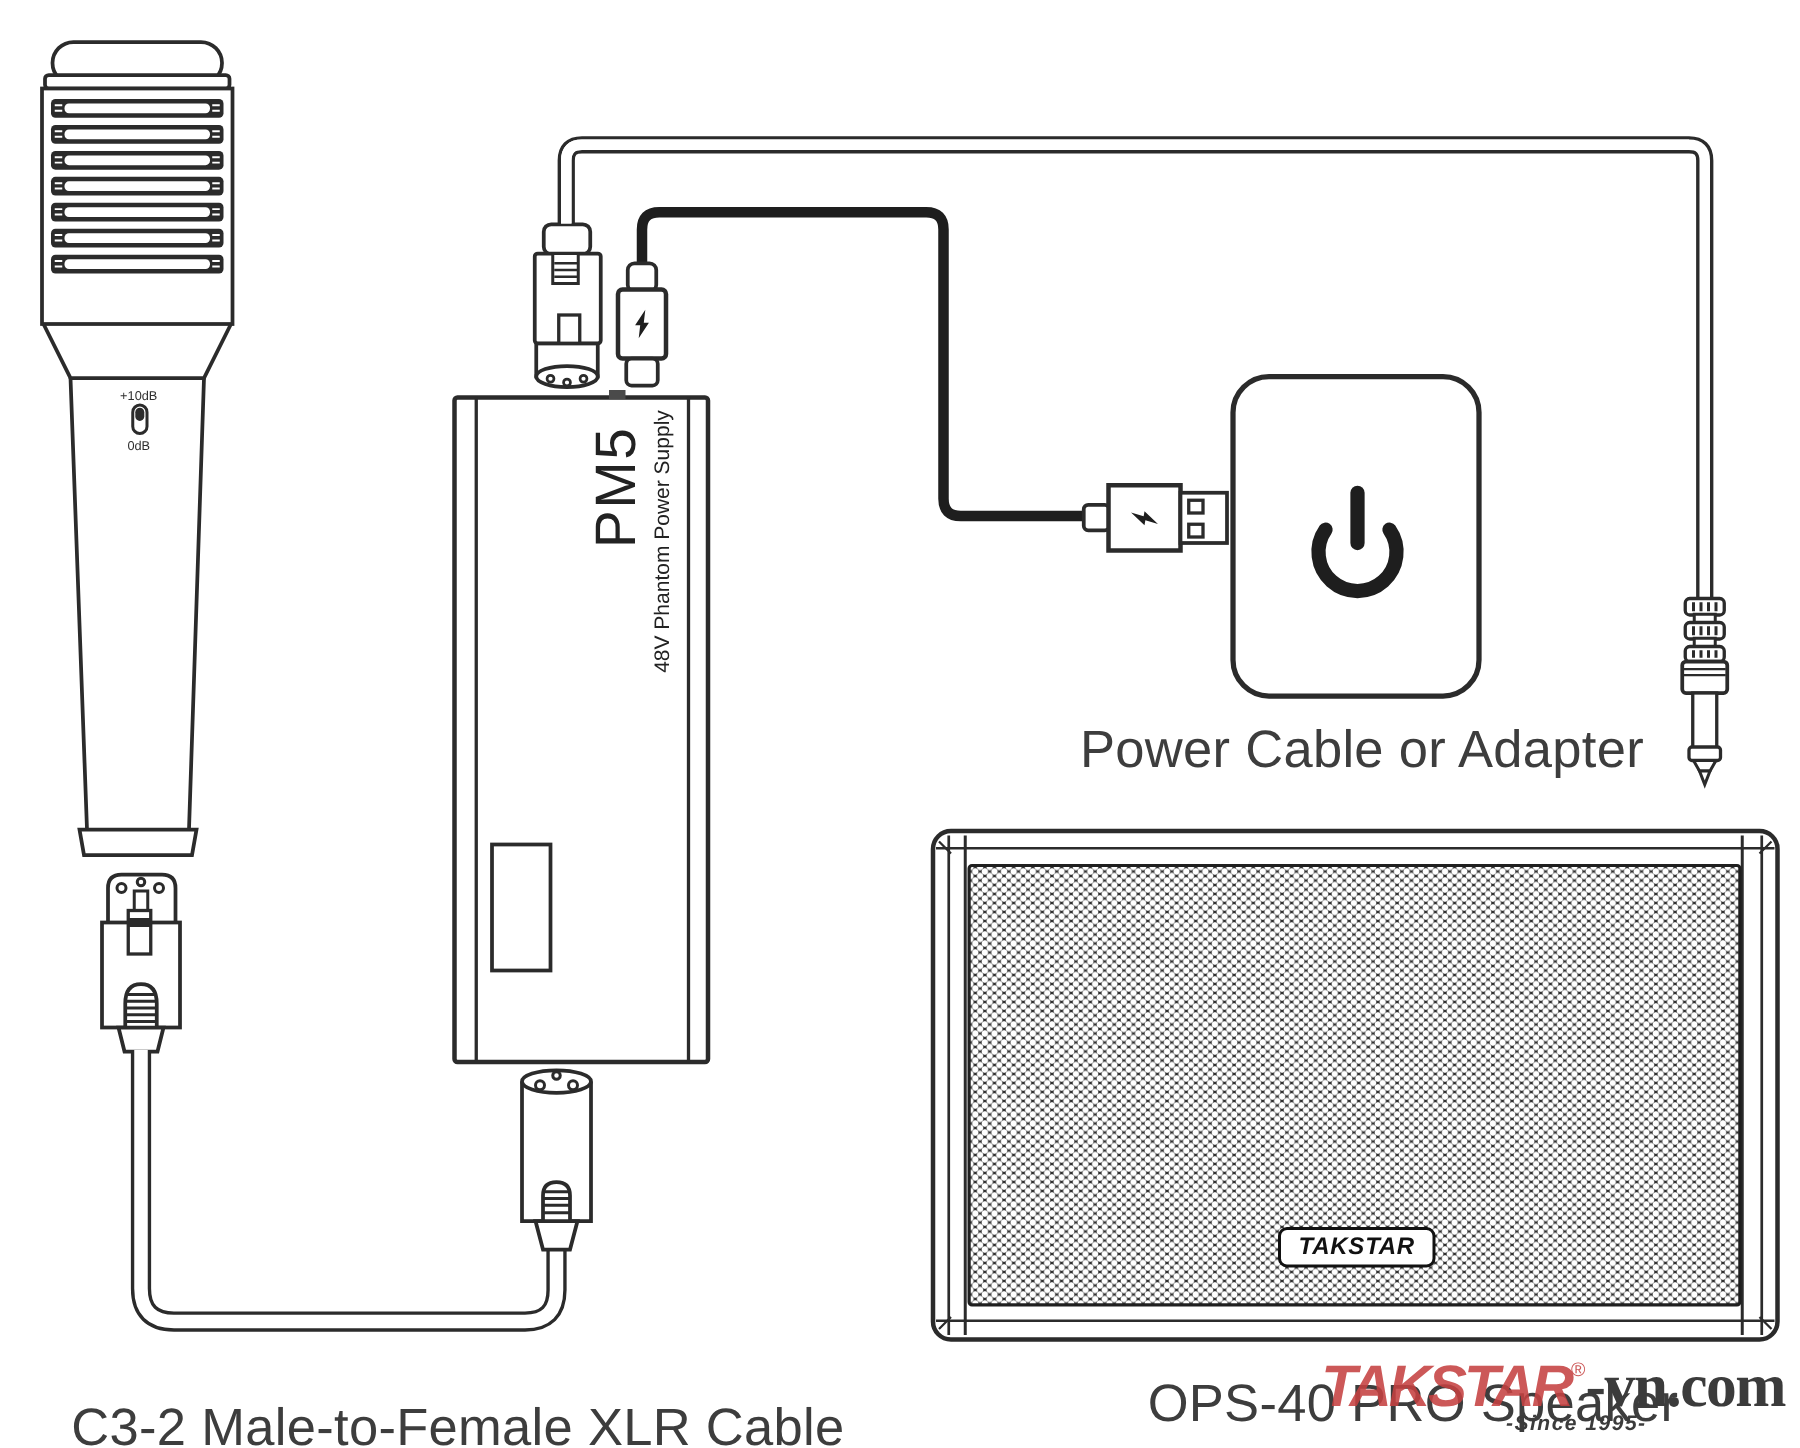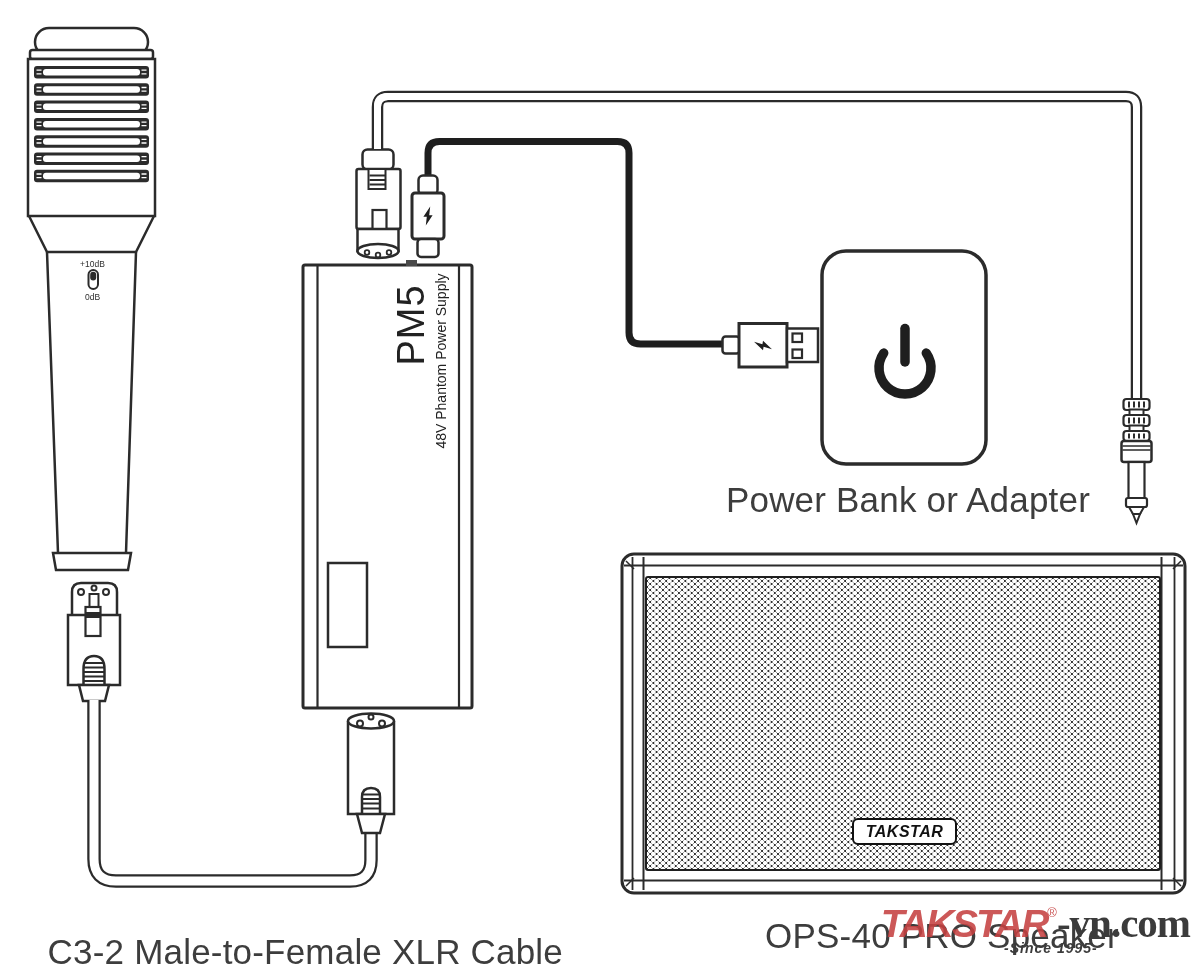--- a/index.html
+++ b/index.html
@@ -206,21 +206,21 @@
     <line x1="1174.5" y1="557" x2="1174.5" y2="890" class="ln" stroke-width="1.8"></line>
     <line x1="624" y1="565.5" x2="1183" y2="565.5" class="ln" stroke-width="1.8"></line>
     <line x1="624" y1="880.5" x2="1183" y2="880.5" class="ln" stroke-width="1.8"></line>
     <path d="M626,561 L634,569 M1181,561 L1173,569 M626,886 L634,878 M1181,886 L1173,878" class="ln" stroke-width="1.5"></path>
   </g>
 </svg>
 
 <div class="grille"></div>
 <div class="badge">TAKSTAR</div>
 
-<div class="lbl" style="left:708px;top:480px;width:400px;">Power Bank or Adapter</div>
+<div class="lbl" style="left:708px;top:480px;width:400px;">Power Cable or Adapter</div>
 <div class="lbl" style="left:28px;top:932px;width:535px;text-align:right;">C3-2 Male-to-Female XLR Cable</div>
 <div class="lbl" style="left:742px;top:916px;width:400px;">OPS-40 PRO Speaker</div>
 
 <div class="pm5name">PM5</div>
 <div class="pm5sub">48V Phantom Power Supply</div>
 
 <div class="wm">
   <span class="brand">TAKSTAR</span><span class="reg">®</span><span class="suffix">-vn.com</span>
 </div>
 <div class="since">-Since 1995-</div>

